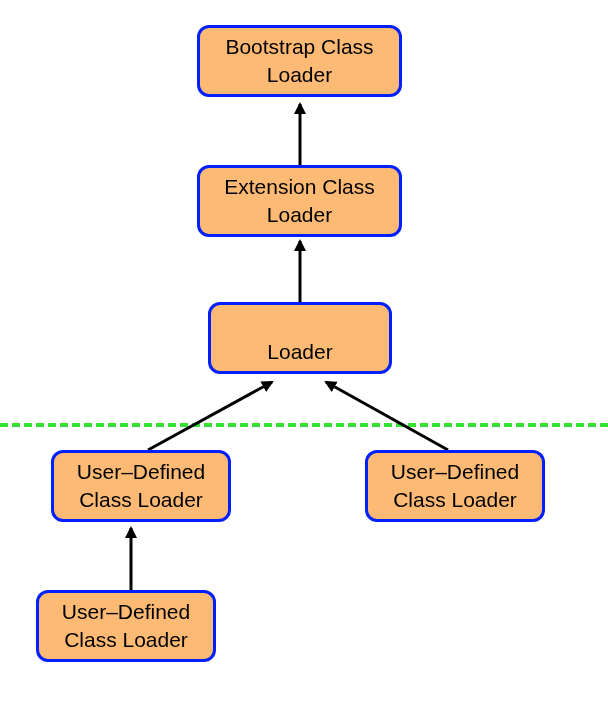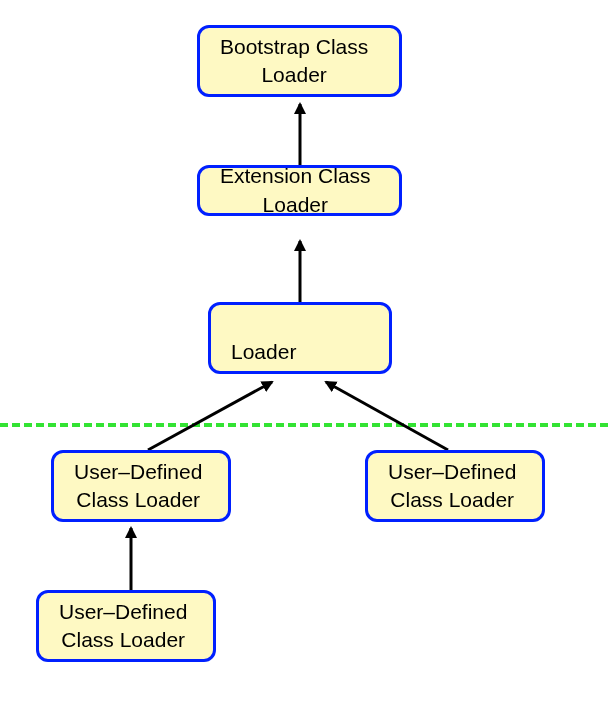--- a/index.html
+++ b/index.html
@@ -7,29 +7,29 @@
       width: 608px;
       height: 722px;
       position: relative;
       font-family: Arial, sans-serif;
       background: #fff;
     }
     .box {
       position: absolute;
       border: 3px solid #0020ff;
       border-radius: 12px;
-      background: #fef9c3;
+      background: #fdba74;
       display: flex;
       align-items: center;
-      justify-content: flex-start;
+      justify-content: center;
       text-align: center;
       font-size: 21px;
       color: #000;
       line-height: 1.35;
-      padding: 8px 20px;
+      padding: 8px 0;
       z-index: 3;
     }
     .divider {
       position: absolute;
       left: 0;
       width: 608px;
       height: 0;
       border-top: 4px dashed #33e333;
       z-index: 1;
     }
@@ -64,21 +64,21 @@
   <line x1="131" y1="590" x2="131" y2="528" stroke="#000" stroke-width="3" marker-end="url(#ah)"></line>
 </svg>
 
 <div class="box" style="left:197px; top:25px; width:205px; height:72px;">
   <div>
     <span>Bootstrap Class</span><br>
     <span>Loader</span>
   </div>
 </div>
 
-<div class="box" style="left:197px; top:165px; width:205px; height:51px;">
+<div class="box" style="left:197px; top:165px; width:205px; height:72px;">
   <div>
     <span>Extension Class</span><br>
     <span>Loader</span>
   </div>
 </div>
 
 <div class="box" style="left:208px; top:302px; width:184px; height:72px;">
   <div>
     <br>
     <span>Loader</span>

